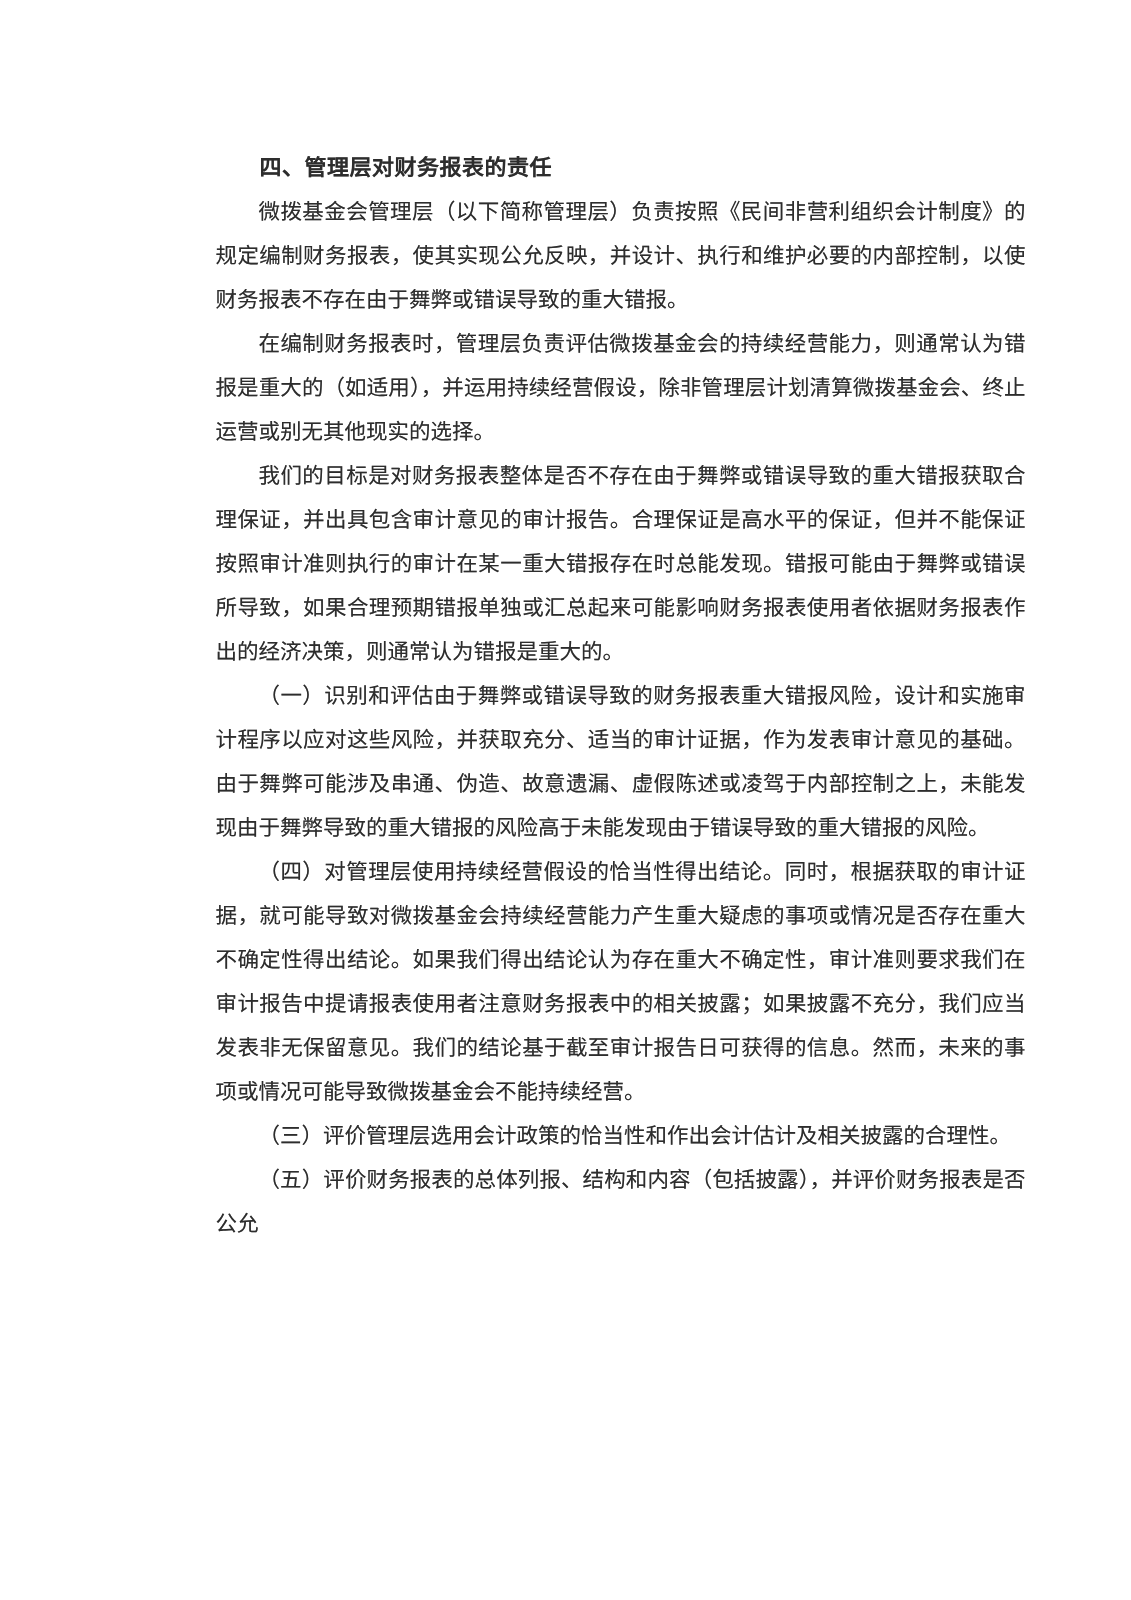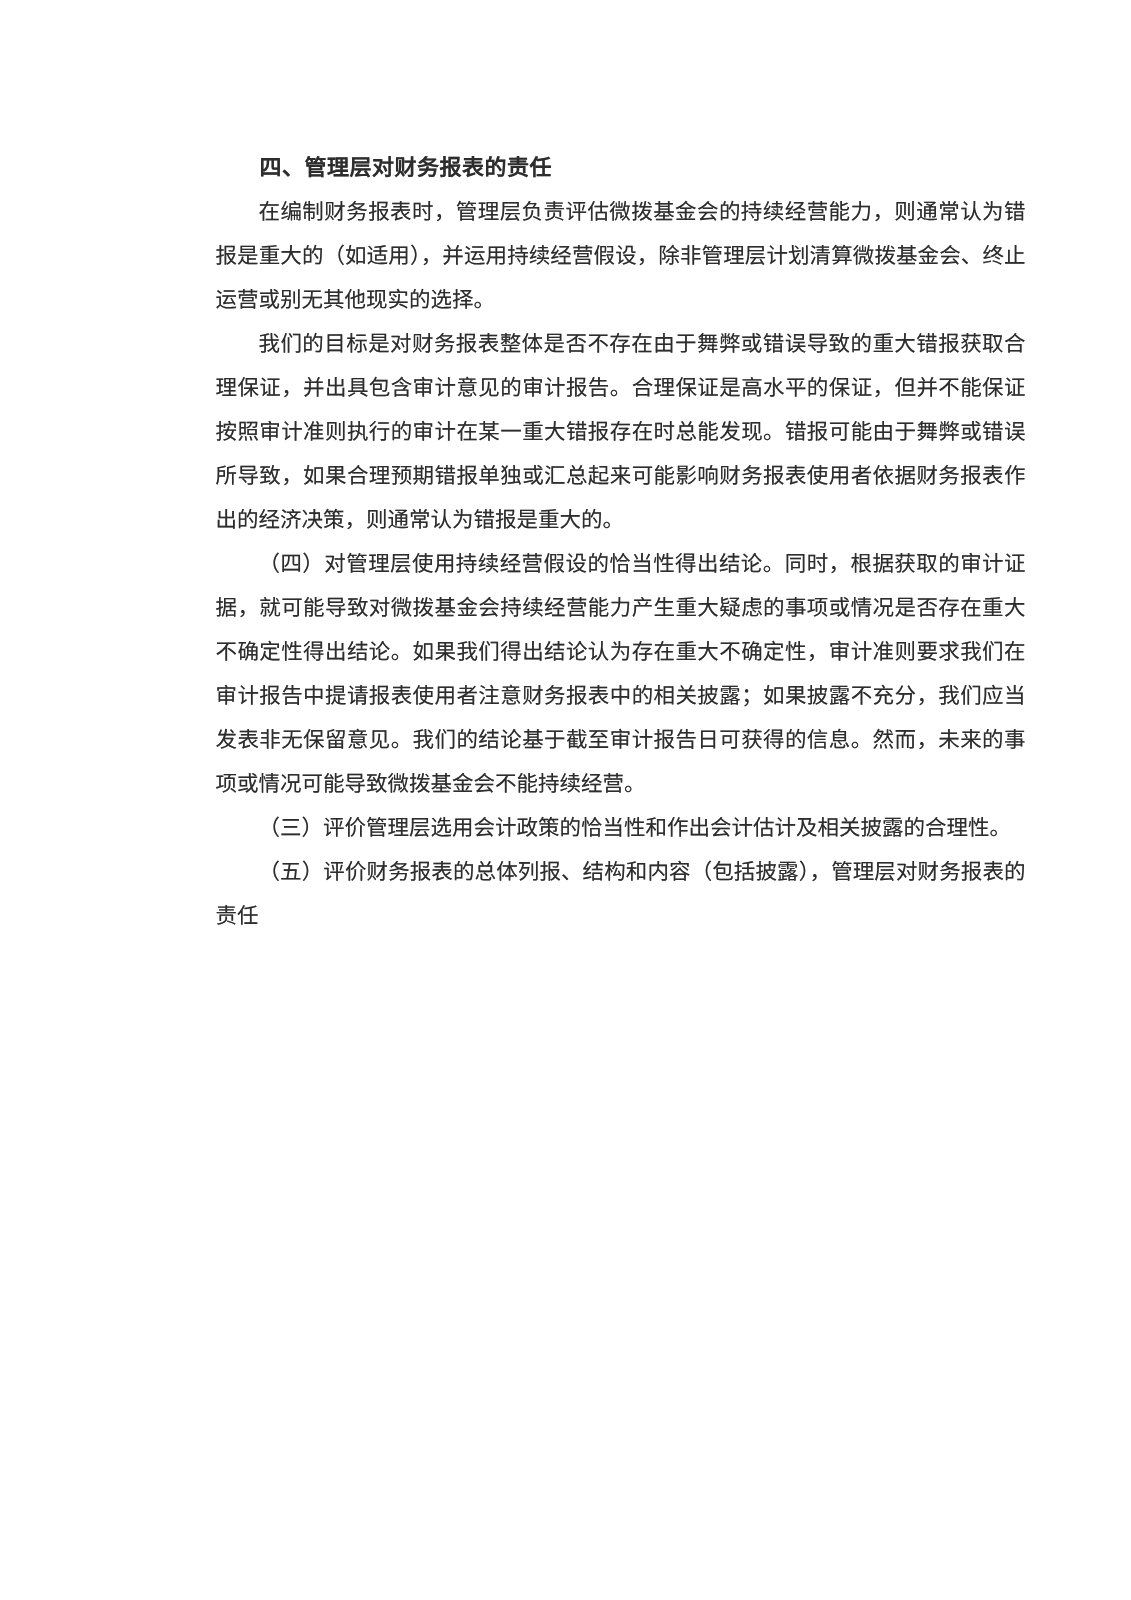--- a/index.html
+++ b/index.html
@@ -42,29 +42,31 @@
   }
 </style>
 </head>
 <body>
 
 <div class="page">
   <div class="doc-body">
 
     <h2>四、管理层对财务报表的责任</h2>
 
+    <p>微拨基金会管理层（以下简称管理层）负责按照《民间非营利组织会计制度》的规定编制财务报表，使其实现公允反映，并设计、执行和维护必要的内部控制，以使财务报表不存在由于舞弊或错误导致的重大错报。</p>
 
     <p>在编制财务报表时，管理层负责评估微拨基金会的持续经营能力，则通常认为错报是重大的（如适用），并运用持续经营假设，除非管理层计划清算微拨基金会、终止运营或别无其他现实的选择。</p>
 
 
     <p>我们的目标是对财务报表整体是否不存在由于舞弊或错误导致的重大错报获取合理保证，并出具包含审计意见的审计报告。合理保证是高水平的保证，但并不能保证按照审计准则执行的审计在某一重大错报存在时总能发现。错报可能由于舞弊或错误所导致，如果合理预期错报单独或汇总起来可能影响财务报表使用者依据财务报表作出的经济决策，则通常认为错报是重大的。</p>
 
 
+    <p>（一）识别和评估由于舞弊或错误导致的财务报表重大错报风险，设计和实施审计程序以应对这些风险，并获取充分、适当的审计证据，作为发表审计意见的基础。由于舞弊可能涉及串通、伪造、故意遗漏、虚假陈述或凌驾于内部控制之上，未能发现由于舞弊导致的重大错报的风险高于未能发现由于错误导致的重大错报的风险。</p>
 
 
     <p>（四）对管理层使用持续经营假设的恰当性得出结论。同时，根据获取的审计证据，就可能导致对微拨基金会持续经营能力产生重大疑虑的事项或情况是否存在重大不确定性得出结论。如果我们得出结论认为存在重大不确定性，审计准则要求我们在审计报告中提请报表使用者注意财务报表中的相关披露；如果披露不充分，我们应当发表非无保留意见。我们的结论基于截至审计报告日可获得的信息。然而，未来的事项或情况可能导致微拨基金会不能持续经营。</p>
 
     <p>（三）评价管理层选用会计政策的恰当性和作出会计估计及相关披露的合理性。</p>
 
-    <p>（五）评价财务报表的总体列报、结构和内容（包括披露），管理层对财务报表的责任</p>
+    <p>（五）评价财务报表的总体列报、结构和内容（包括披露），并评价财务报表是否公允</p>
 
   </div>
 </div>
 
 </body></html>

